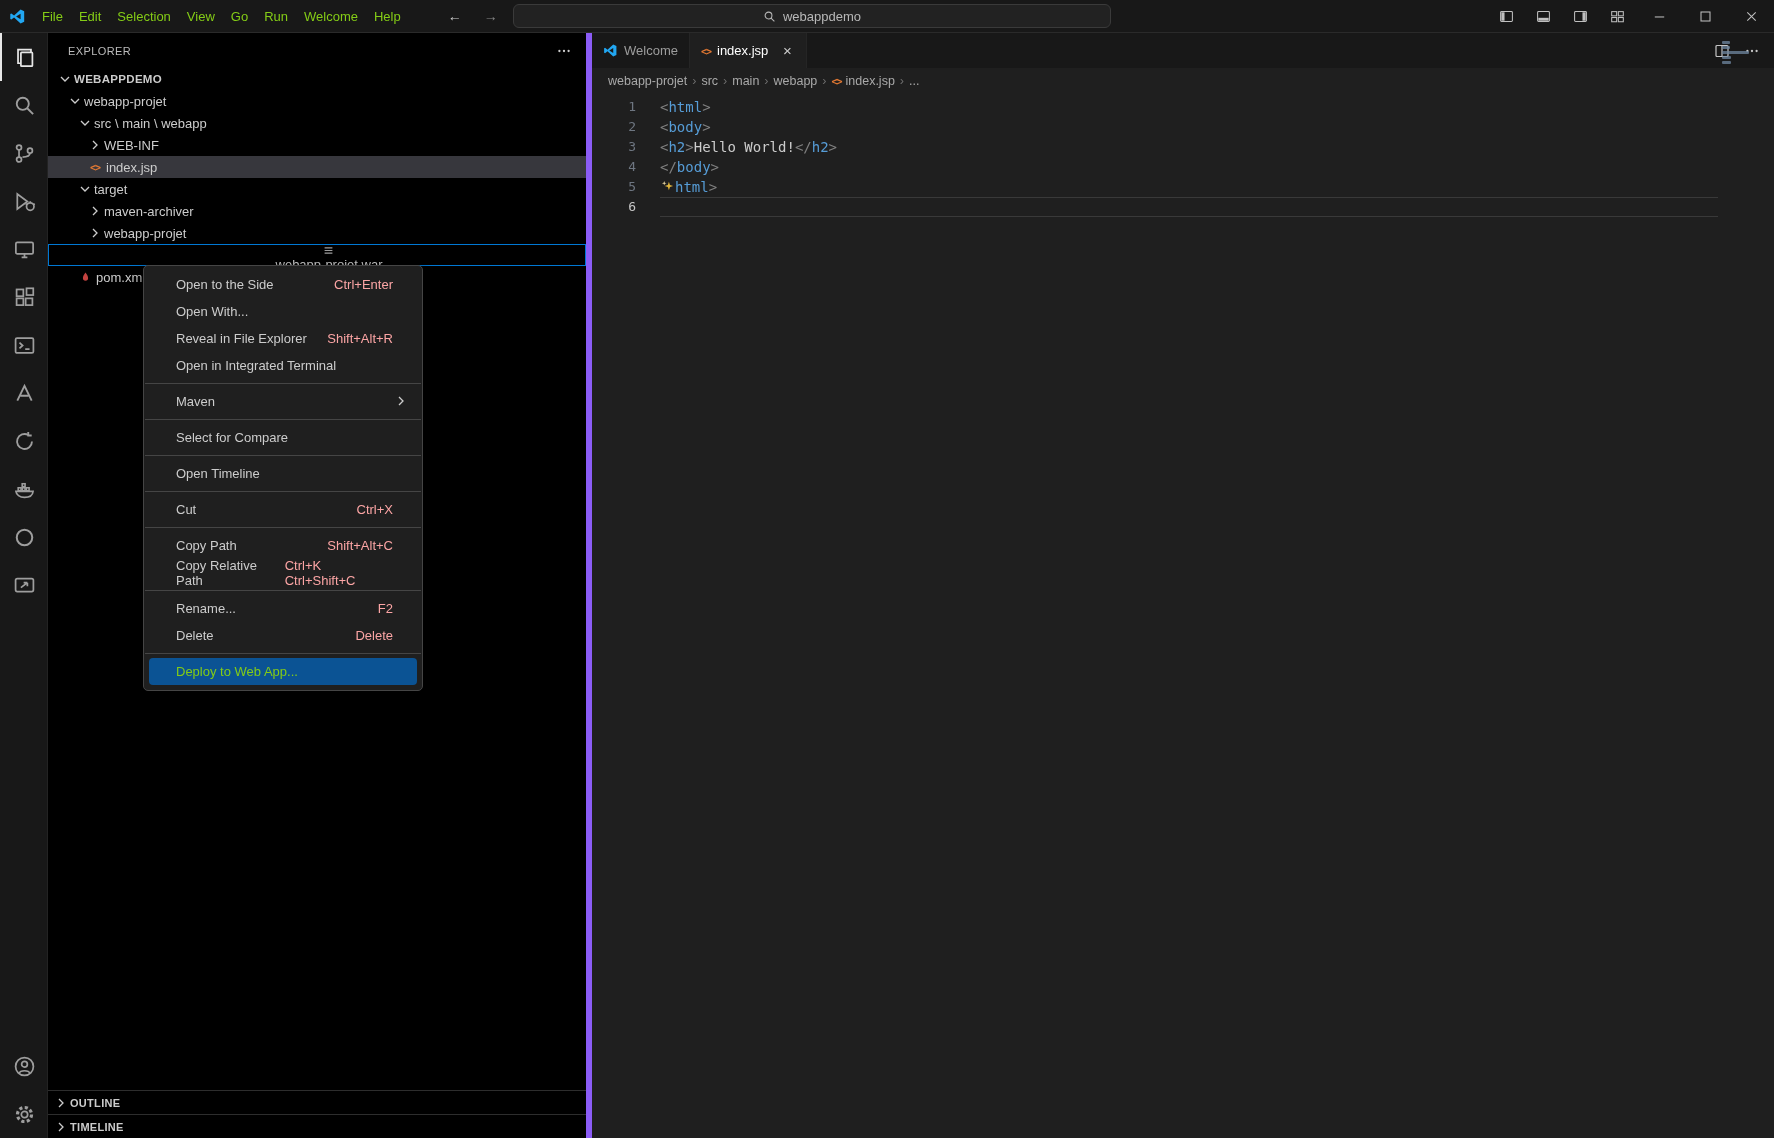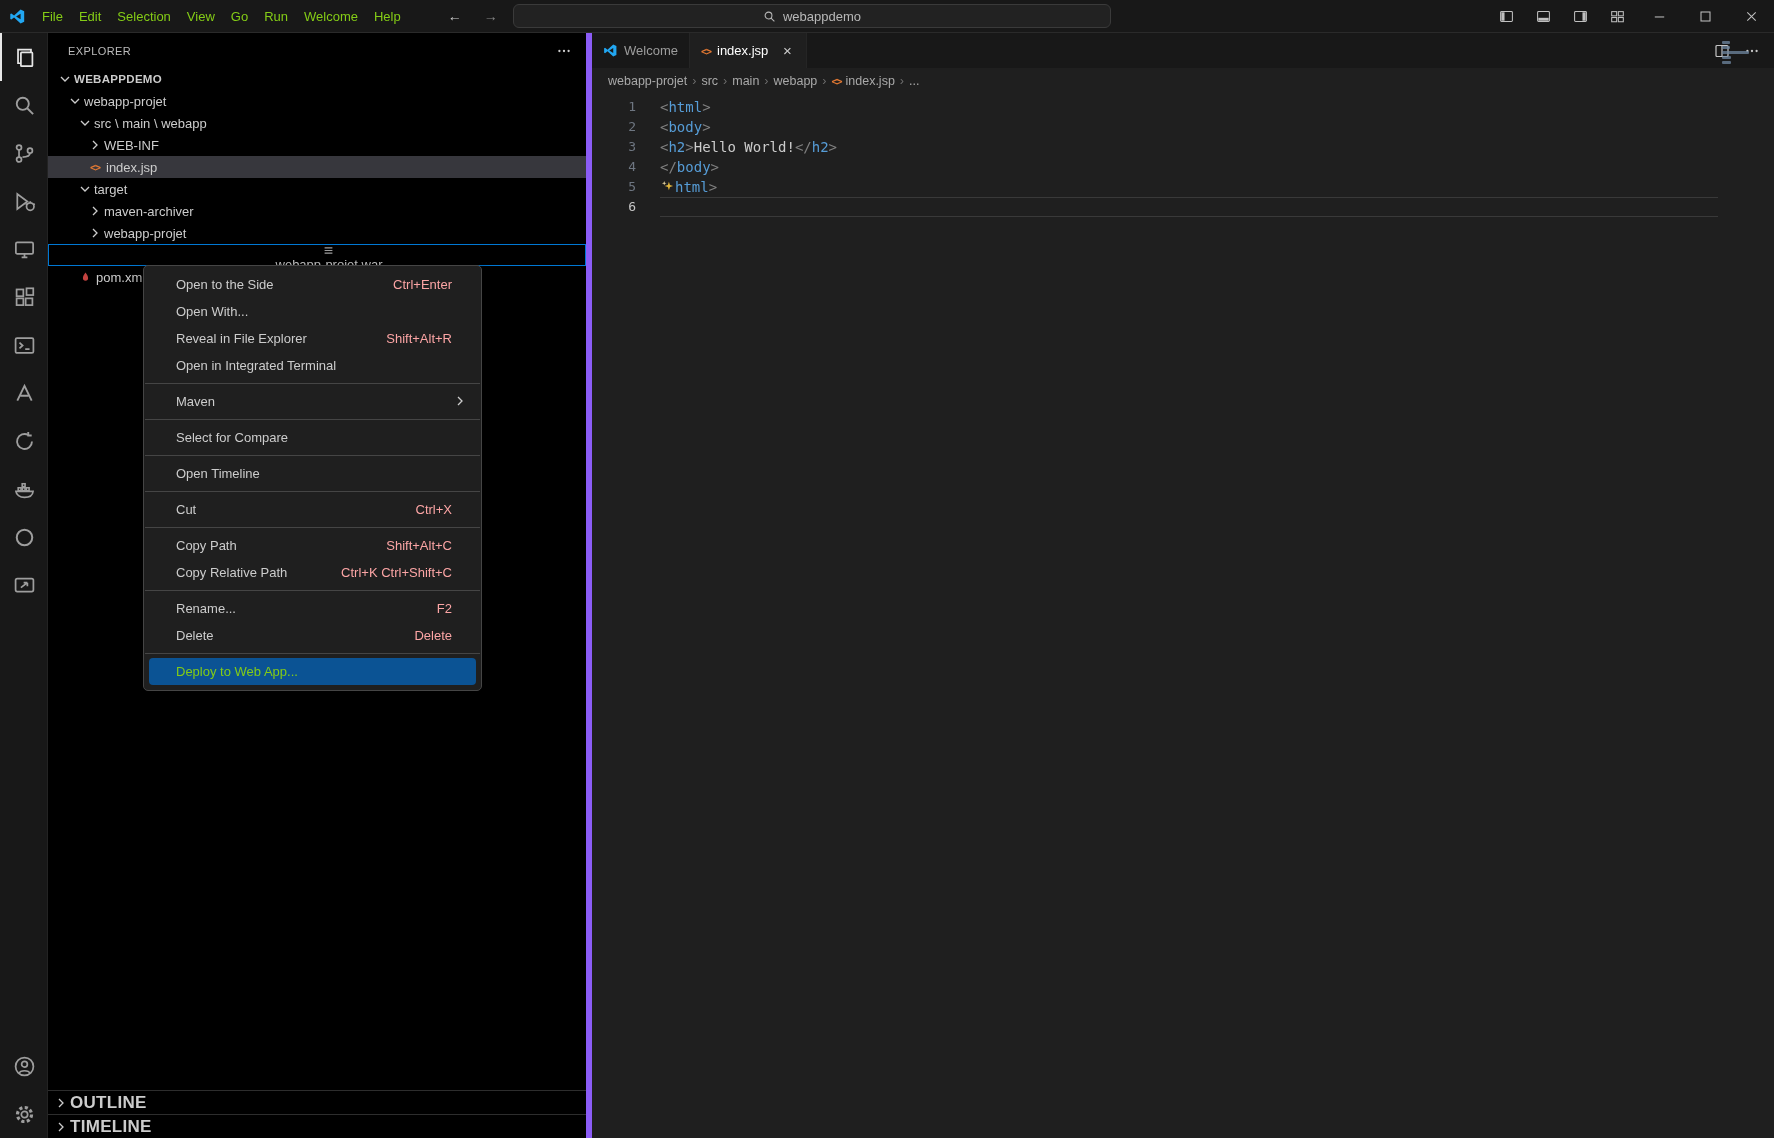--- a/index.html
+++ b/index.html
@@ -49,21 +49,21 @@
   .tree-row.selected{background:#37373d}
   .tree-row.focused{outline:1px solid #0078d4;outline-offset:-1px}
   .twisty{width:18px;display:flex;align-items:center;justify-content:center;color:#cccccc;flex:none}
   .twisty svg{width:16px;height:16px}
   .file-ic{width:18px;display:flex;align-items:center;justify-content:center;flex:none;margin-right:2px}
   .file-ic svg{width:13px;height:13px}
   .jspg{font-family:"DejaVu Sans Mono",monospace;font-weight:bold;font-size:10px;color:#e37933;letter-spacing:-1px}
   .tree-label{white-space:pre}
   .sidebar-bottom{flex:none}
   .side-section{height:23px;display:flex;align-items:center;border-top:1px solid #2d2d2d;color:#cccccc;
-                font-weight:bold;font-size:17px;letter-spacing:.3px;padding-left:4px}
+                font-weight:bold;font-size:11px;letter-spacing:.3px;padding-left:4px}
 
   
   .editor{flex:1;background:#1f1f1f;position:relative;display:flex;flex-direction:column}
   .tabbar{height:35px;background:#181818;display:flex;align-items:stretch;flex:none}
   .tabs{display:flex}
   .tab{display:flex;align-items:center;gap:6px;padding:0 11px;color:#9d9d9d;background:#181818;
        border-right:1px solid #252525}
   .tab svg{width:15px;height:15px}
   .tab.active{background:#1f1f1f;color:#ffffff}
   .tab-close{margin-left:5px;font-size:15px;color:#cccccc;width:16px;text-align:center}
@@ -80,21 +80,21 @@
   .t-tag{color:#569cd6}
   .t-punct{color:#808080}
   .t-text{color:#cccccc}
   .lc .icon svg{width:15px;height:15px;display:inline-block;vertical-align:-2px}
   .code-line.current .ln{color:#c6c6c6}
   .code-line.current .lc{flex:1;margin-right:56px;border-top:1px solid #393939;border-bottom:1px solid #393939;box-sizing:border-box}
   .minimap{position:absolute;top:8px;right:14px;width:38px;display:flex;flex-direction:column;gap:2.5px;align-items:flex-start}
   .mm-line{height:2.5px;background:#6f87a0;opacity:.75;border-radius:1px}
 
   
-  .context-menu{position:absolute;left:143px;top:265px;width:339px;background:#1f1f1f;
+  .context-menu{position:absolute;left:143px;top:265px;width:280px;background:#1f1f1f;
                 border:1px solid #454545;border-radius:5px;box-shadow:0 3px 12px rgba(0,0,0,.55);
                 padding:5px 0;z-index:50;box-sizing:border-box}
   .cm-item{height:27px;display:flex;align-items:center;padding:0 24px 0 27px;margin:0 5px;border-radius:4px;
            color:#cccccc;position:relative}
   .cm-item.sel{background:#0b5394;color:#84cc16}
   .cm-key{margin-left:auto;color:#fca5a5}
   .cm-sub{position:absolute;right:8px;top:5px;color:#cccccc}
   .cm-sub svg{width:16px;height:16px}
   .cm-sep{height:1px;background:#454545;margin:4px 1px}
 </style>

